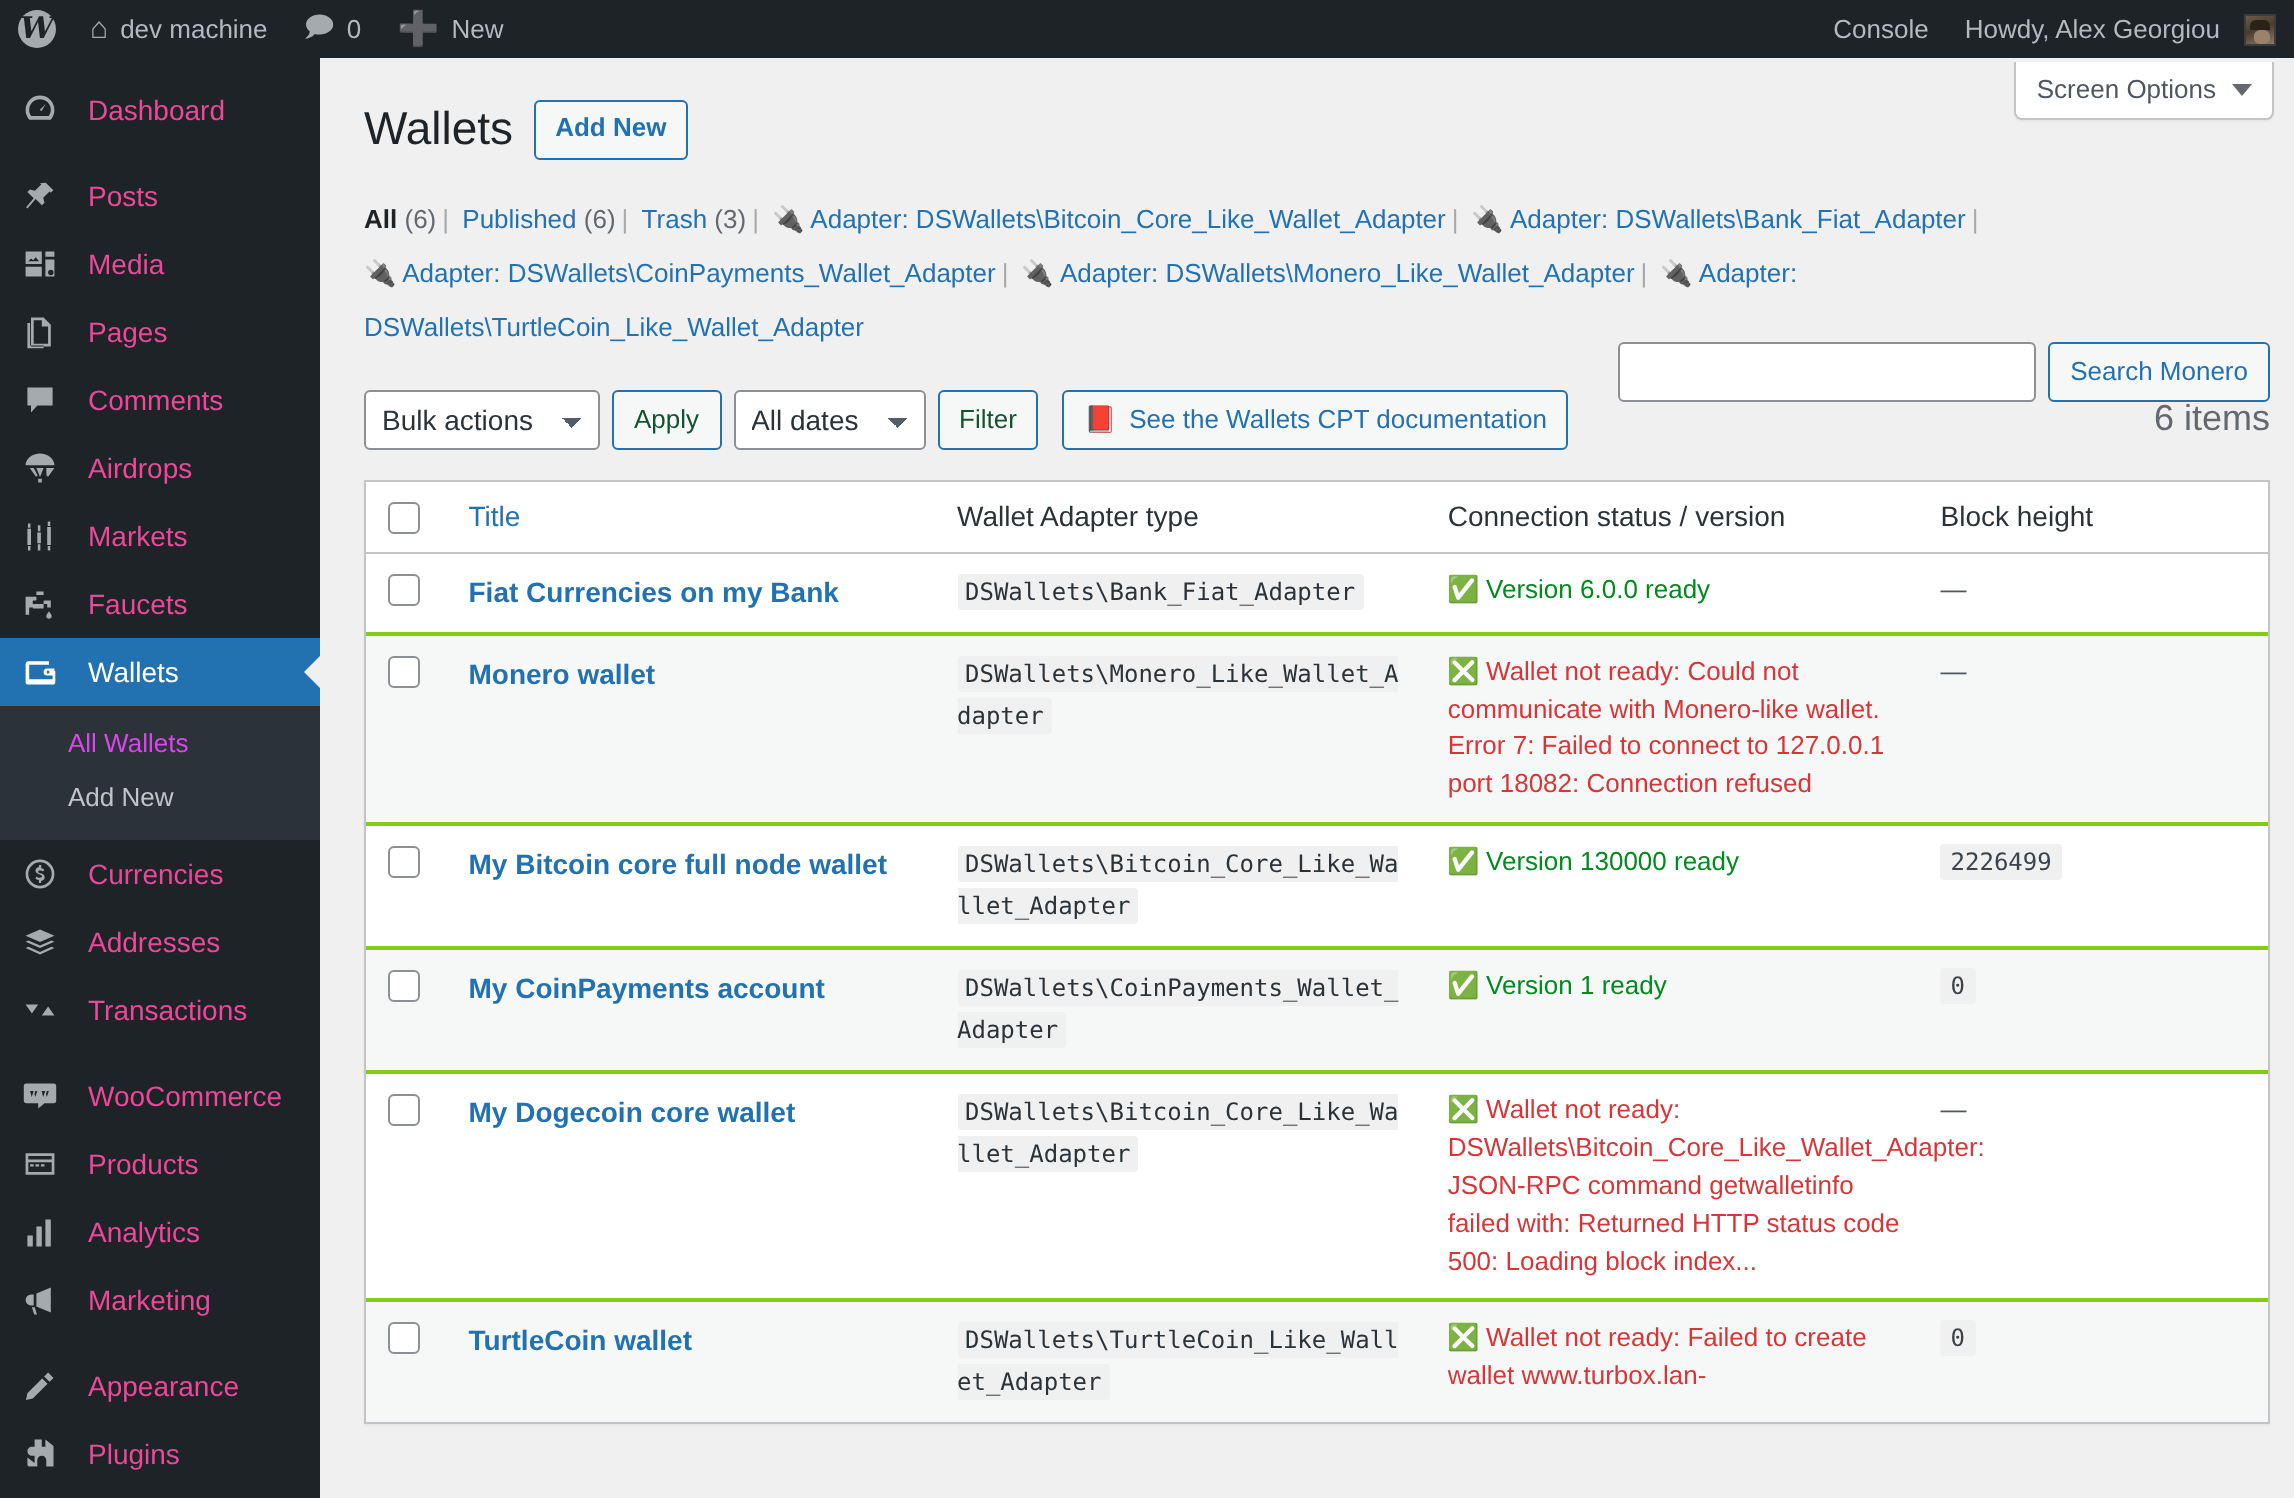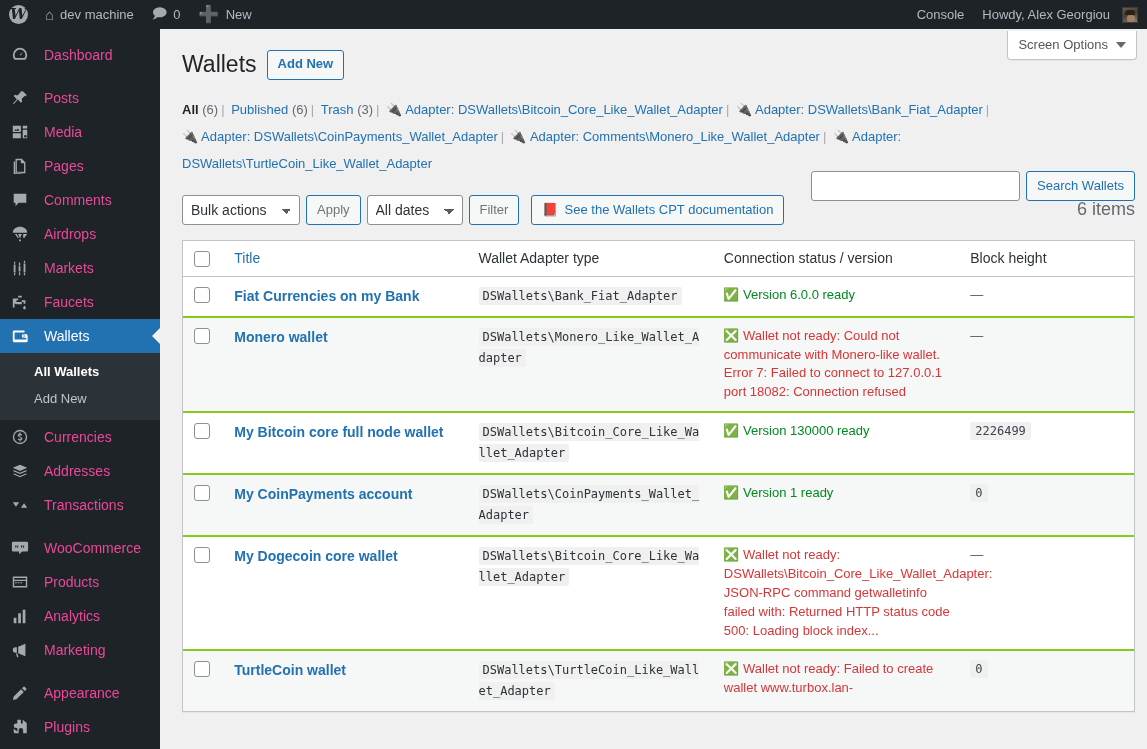--- a/index.html
+++ b/index.html
@@ -83,21 +83,21 @@
     margin-top: -8px;
     border-style: solid; border-width: 8px 8px 8px 0;
     border-color: transparent #f0f0f1 transparent transparent;
   }
   .menu-sep { height: 9px; }
   .submenu { background: #2c3338; padding: 5px 0 8px; }
   .submenu-item {
     display: block; padding: 6px 0 6px 34px;
     font-size: 13px; color: #c3c4c7;
   }
-  .submenu-item.current { color: #ffffff; font-weight: 700; }
+  .submenu-item.current { color: #d946ef; font-weight: 400; }
 
   
   #content {
     position: absolute; top: 29px; left: 160px;
     width: 987px; height: 720px;
     background: #f0f0f1;
     overflow: hidden;
   }
 
   #screen-options-wrap {
@@ -180,21 +180,21 @@
     background-image:
       linear-gradient(45deg, transparent 50%, #555d66 50%),
       linear-gradient(135deg, #555d66 50%, transparent 50%);
     background-position: calc(100% - 13px) 13px, calc(100% - 8px) 13px;
     background-size: 5px 5px, 5px 5px;
     background-repeat: no-repeat;
   }
   select.wp-select.dates { min-width: 96px; }
   .button-secondary {
     height: 30px; background: #f6f7f7;
-    border: 1px solid #2271b1; color: #737373;
+    border: 1px solid #2271b1; color: #14532d;
     border-radius: 3px; padding: 0 10px;
     font-size: 13px; line-height: 28px;
   }
   .doc-button {
     height: 30px; background: #f6f7f7;
     border: 1px solid #2271b1; color: #2271b1;
     border-radius: 3px; padding: 0 10px;
     font-size: 13px; line-height: 28px;
     display: inline-flex; align-items: center; gap: 6px;
     margin-left: 6px;
@@ -488,28 +488,28 @@
       <span class="count">(6)</span><span class="sep">|</span></li>
     <li><a>Trash</a>
       <span class="count">(3)</span><span class="sep">|</span></li>
     <li><span class="plug-emoji">🔌</span>
       <a>Adapter: DSWallets\Bitcoin_Core_Like_Wallet_Adapter</a><span class="sep">|</span></li>
     <li><span class="plug-emoji">🔌</span>
       <a>Adapter: DSWallets\Bank_Fiat_Adapter</a><span class="sep">|</span></li>
     <li><span class="plug-emoji">🔌</span>
       <a>Adapter: DSWallets\CoinPayments_Wallet_Adapter</a><span class="sep">|</span></li>
     <li><span class="plug-emoji">🔌</span>
-      <a>Adapter: Comments\Monero_Like_Wallet_Adapter</a><span class="sep">|</span></li>
+      <a>Adapter: DSWallets\Monero_Like_Wallet_Adapter</a><span class="sep">|</span></li>
     <li><span class="plug-emoji">🔌</span>
       <a>Adapter: DSWallets\TurtleCoin_Like_Wallet_Adapter</a></li>
   </ul>
 
   <div class="search-box">
     <input id="wallet-search-input" type="text" placeholder="" style="">
-    <span class="button-search">Search Wallets</span>
+    <span class="button-search">Search Monero</span>
   </div>
 
   <div class="tablenav">
     <select class="wp-select">
       <option>Bulk actions</option>
     </select>
     <span class="button-secondary">Apply</span>
     <select class="wp-select dates">
       <option>All dates</option>
     </select>

